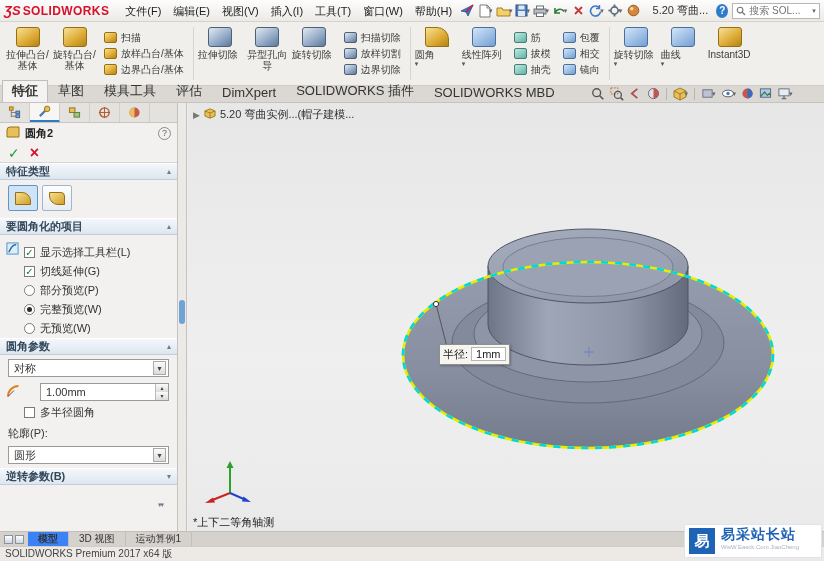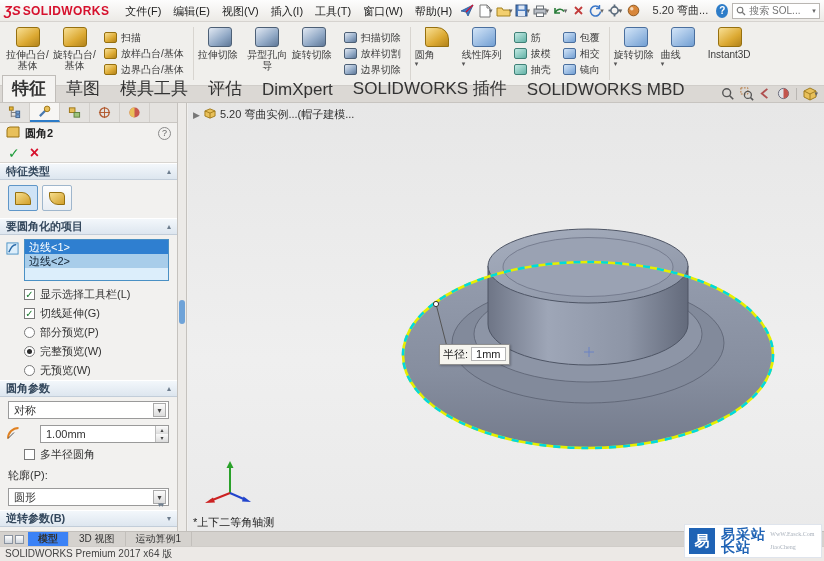--- a/index.html
+++ b/index.html
@@ -30,21 +30,21 @@
   .g-steel{background:linear-gradient(145deg,#e2e9f3,#90a8c5 60%,#5f7898);border:1px solid #4d6076;}
   .g-teal{background:linear-gradient(145deg,#c4eae4,#62b2a6);border:1px solid #3f8177;}
   .g-blue{background:linear-gradient(145deg,#d3e5f8,#729fd3);border:1px solid #4a6f9e;}
   .ri-s{display:inline-block;width:13px;height:11px;border-radius:2px;flex:none;}
   .rb-col{display:flex;flex-direction:column;justify-content:center;gap:0;padding:0 4px;}
   .rb-small{display:flex;align-items:center;gap:4px;font-size:10px;color:#3b3b3b;white-space:nowrap;border-radius:2px;padding:1px 2px;}
   .dd-glyph{font-size:7px;color:#555;line-height:7px;}
 
   
   .tabbar{position:absolute;top:86px;left:0;right:0;height:17px;background:#dbd8d4;border-bottom:1px solid #c7c4c0;display:flex;align-items:flex-end;padding-left:2px;white-space:nowrap;}
-  .ctab{padding:1px 9px 2px;font-size:17px;color:#333;border:1px solid transparent;border-bottom:none;}
+  .ctab{padding:1px 9px 2px;font-size:13px;color:#333;border:1px solid transparent;border-bottom:none;}
   .ctab.active{background:#f4f3f1;border-color:#c0bdb9;font-weight:bold;}
   .headsup{display:flex;align-items:center;gap:1px;margin-left:24px;height:17px;}
   .hu-btn{display:inline-flex;align-items:center;justify-content:center;height:16px;padding:0 2px;border-radius:2px;}
   .hu-sep{width:1px;height:12px;background:#b9b6b2;margin:0 3px;}
 
   
   .main{position:absolute;top:103px;left:0;right:0;bottom:30px;}
   .pm-panel{position:absolute;left:0;top:0;bottom:0;width:178px;background:#f2f1ef;border-right:1px solid #c5c2be;overflow:hidden;}
   .panel-scroll{position:absolute;left:178px;top:0;bottom:0;width:9px;background:#eceae7;border-right:1px solid #c5c2be;}
   .panel-thumb{position:absolute;left:1px;top:197px;width:6px;height:24px;background:#6fa3d8;border-radius:3px;}
@@ -101,21 +101,21 @@
   .bottom-tabs{position:absolute;left:0;right:0;top:531px;height:15px;background:#d5d2ce;border-top:1px solid #c2bfbb;display:flex;align-items:stretch;font-size:10px;}
   .bt-icons{display:flex;align-items:center;gap:2px;padding:0 4px;}
   .bt-ic{width:9px;height:9px;background:linear-gradient(#fff,#cfd6de);border:1px solid #8a93a0;}
   .btab{display:flex;align-items:center;padding:0 10px;border-right:1px solid #c2bfbb;color:#333;}
   .btab.active{background:#3b82f6;font-weight:bold;}
   .statusbar{position:absolute;left:0;right:0;top:546px;height:15px;background:#ece9e6;border-top:1px solid #d0cdc9;display:flex;align-items:center;padding:0 5px;font-size:10px;color:#444;}
 
   
   .watermark{position:absolute;right:2px;bottom:3px;width:138px;height:34px;background:#fff;border:1px solid #dfe4ec;display:flex;align-items:center;gap:6px;padding:2px 4px;}
   .wm-logo{width:26px;height:26px;background:#1f63b5;color:#fff;font-size:15px;font-weight:bold;display:flex;align-items:center;justify-content:center;flex:none;}
-  .wm-col{display:flex;flex-direction:row;line-height:13px;font-family:Liberation Serif, serif;}
+  .wm-col{display:flex;flex-direction:column;line-height:13px;}
   .wm-title{color:#1f63b5;font-size:14px;font-weight:bold;letter-spacing:1px;}
   .wm-sub{color:#aab2bc;font-size:6px;}
 </style>
 </head>
 <body>
 
 <div class="app">
 
   <div class="titlebar">
     <span class="logo-mark">ƷS</span>
@@ -473,24 +473,20 @@
 
       <div class="pm-sec">
         <span>要圆角化的项目</span>
         <span class="sec-arrow">▴</span>
       </div>
       <div class="sel-wrap">
         <span class="edge-icon"><svg width="13" height="13" viewBox="0 0 14 14">
               <rect x="1" y="1" width="12" height="12" fill="#dceefb" stroke="#4a90c4"></rect>
               <path d="M3 11 Q7 2 11 3" fill="none" stroke="#2a6aa8" stroke-width="1.6"></path>
             </svg></span>
-        <div class="sel-box">
-          <div class="sel-row selected">边线&lt;1&gt;</div>
-          <div class="sel-row alt">边线&lt;2&gt;</div>
-        </div>
       </div>
       <div class="chk-row">
         <span class="chk">✓</span>
         <span>显示选择工具栏(L)</span>
       </div>
       <div class="chk-row">
         <span class="chk">✓</span>
         <span>切线延伸(G)</span>
       </div>
       <div class="rad-row">

